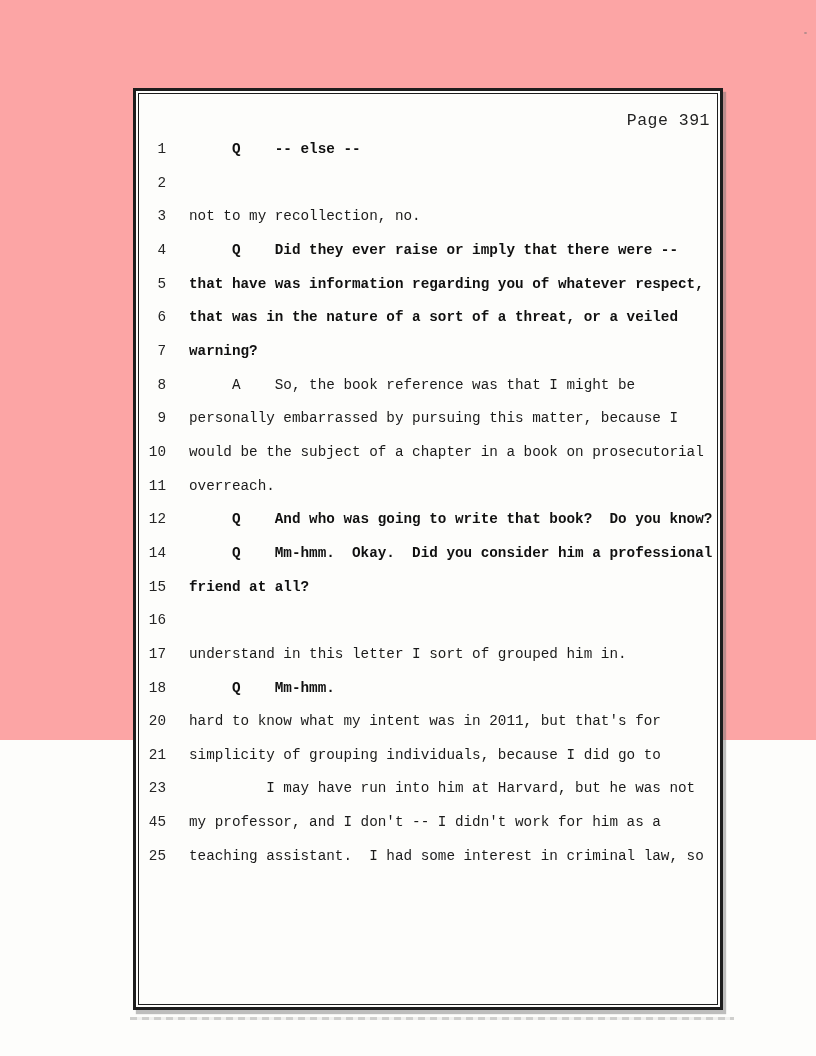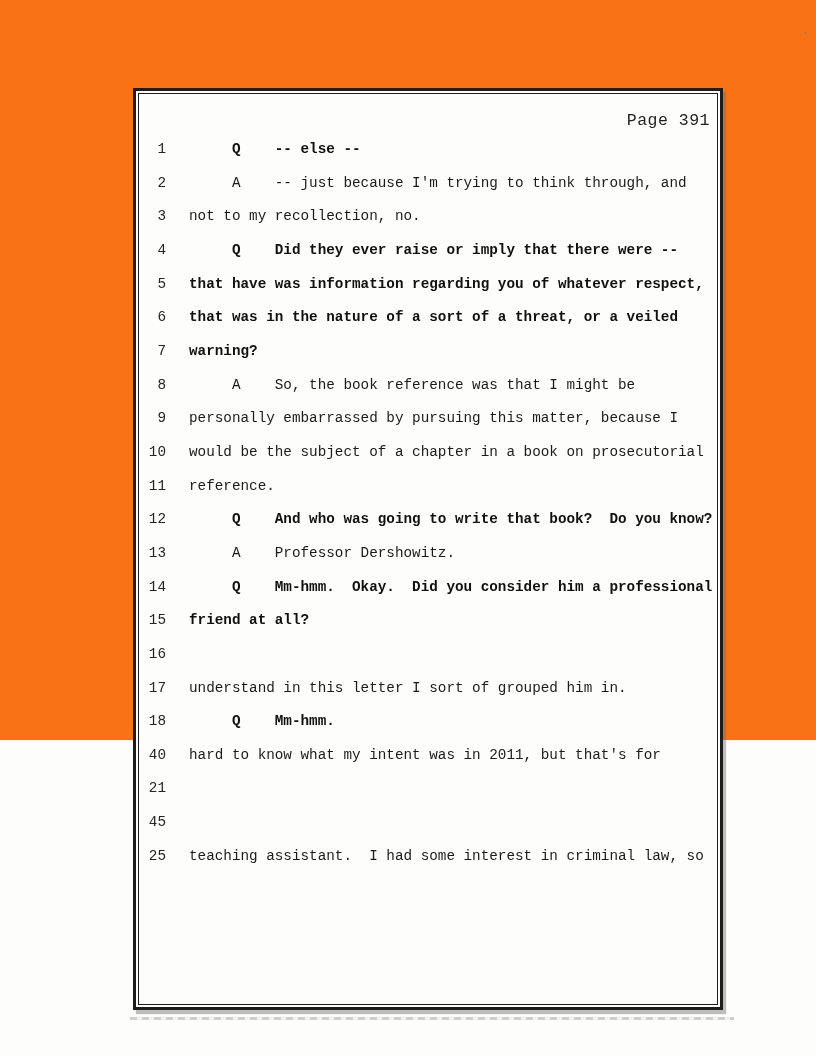--- a/index.html
+++ b/index.html
@@ -9,21 +9,21 @@
     height: 1056px;
     background: #fdfdfb;
     overflow: hidden;
     font-family: "Liberation Mono", "DejaVu Sans Mono", monospace;
     color: #1b1b1b;
   }
   .sheet {
     position: relative;
     width: 816px;
     height: 740px;
-    background: #f97316;
+    background: #fca5a5;
   }
   .frame {
     position: absolute;
     left: 133px;
     top: 88px;
     width: 584px;
     height: 916px;
     border: 3px solid #1d1d1d;
     background: #fdfdfb;
     box-shadow: 3px 4px 1px rgba(110,110,110,0.45);
@@ -106,21 +106,20 @@
     <div class="frame-inner"></div>
     <div class="page-header">Page 391</div>
     <div class="lines">
   <div class="line">
     <span class="num">1</span>
     <span class="txt bold">     Q    -- else --</span>
   </div>
 
   <div class="line">
     <span class="num">2</span>
-    <span class="txt">     A    -- just because I'm trying to think through, and</span>
   </div>
 
   <div class="line">
     <span class="num">3</span>
     <span class="txt">not to my recollection, no.</span>
   </div>
 
   <div class="line">
     <span class="num">4</span>
     <span class="txt bold">     Q    Did they ever raise or imply that there were --</span>
@@ -151,32 +150,28 @@
     <span class="txt">personally embarrassed by pursuing this matter, because I</span>
   </div>
 
   <div class="line">
     <span class="num">10</span>
     <span class="txt">would be the subject of a chapter in a book on prosecutorial</span>
   </div>
 
   <div class="line">
     <span class="num">11</span>
-    <span class="txt">reference.</span>
+    <span class="txt">overreach.</span>
   </div>
 
   <div class="line">
     <span class="num">12</span>
     <span class="txt bold">     Q    And who was going to write that book?  Do you know?</span>
   </div>
 
-  <div class="line">
-    <span class="num">13</span>
-    <span class="txt">     A    Professor Dershowitz.</span>
-  </div>
 
   <div class="line">
     <span class="num">14</span>
     <span class="txt bold">     Q    Mm-hmm.  Okay.  Did you consider him a professional</span>
   </div>
 
   <div class="line">
     <span class="num">15</span>
     <span class="txt bold">friend at all?</span>
   </div>
@@ -190,32 +185,38 @@
     <span class="txt">understand in this letter I sort of grouped him in.</span>
   </div>
 
   <div class="line">
     <span class="num">18</span>
     <span class="txt bold">     Q    Mm-hmm.</span>
   </div>
 
 
   <div class="line">
-    <span class="num">40</span>
+    <span class="num">20</span>
     <span class="txt">hard to know what my intent was in 2011, but that's for</span>
   </div>
 
   <div class="line">
     <span class="num">21</span>
-  </div>
-
-
+    <span class="txt">simplicity of grouping individuals, because I did go to</span>
+  </div>
+
+
+  <div class="line">
+    <span class="num">23</span>
+    <span class="txt">         I may have run into him at Harvard, but he was not</span>
+  </div>
 
   <div class="line">
     <span class="num">45</span>
+    <span class="txt">my professor, and I don't -- I didn't work for him as a</span>
   </div>
 
   <div class="line">
     <span class="num">25</span>
     <span class="txt">teaching assistant.  I had some interest in criminal law, so</span>
   </div>
 </div>
   </div>
 </div>
 

